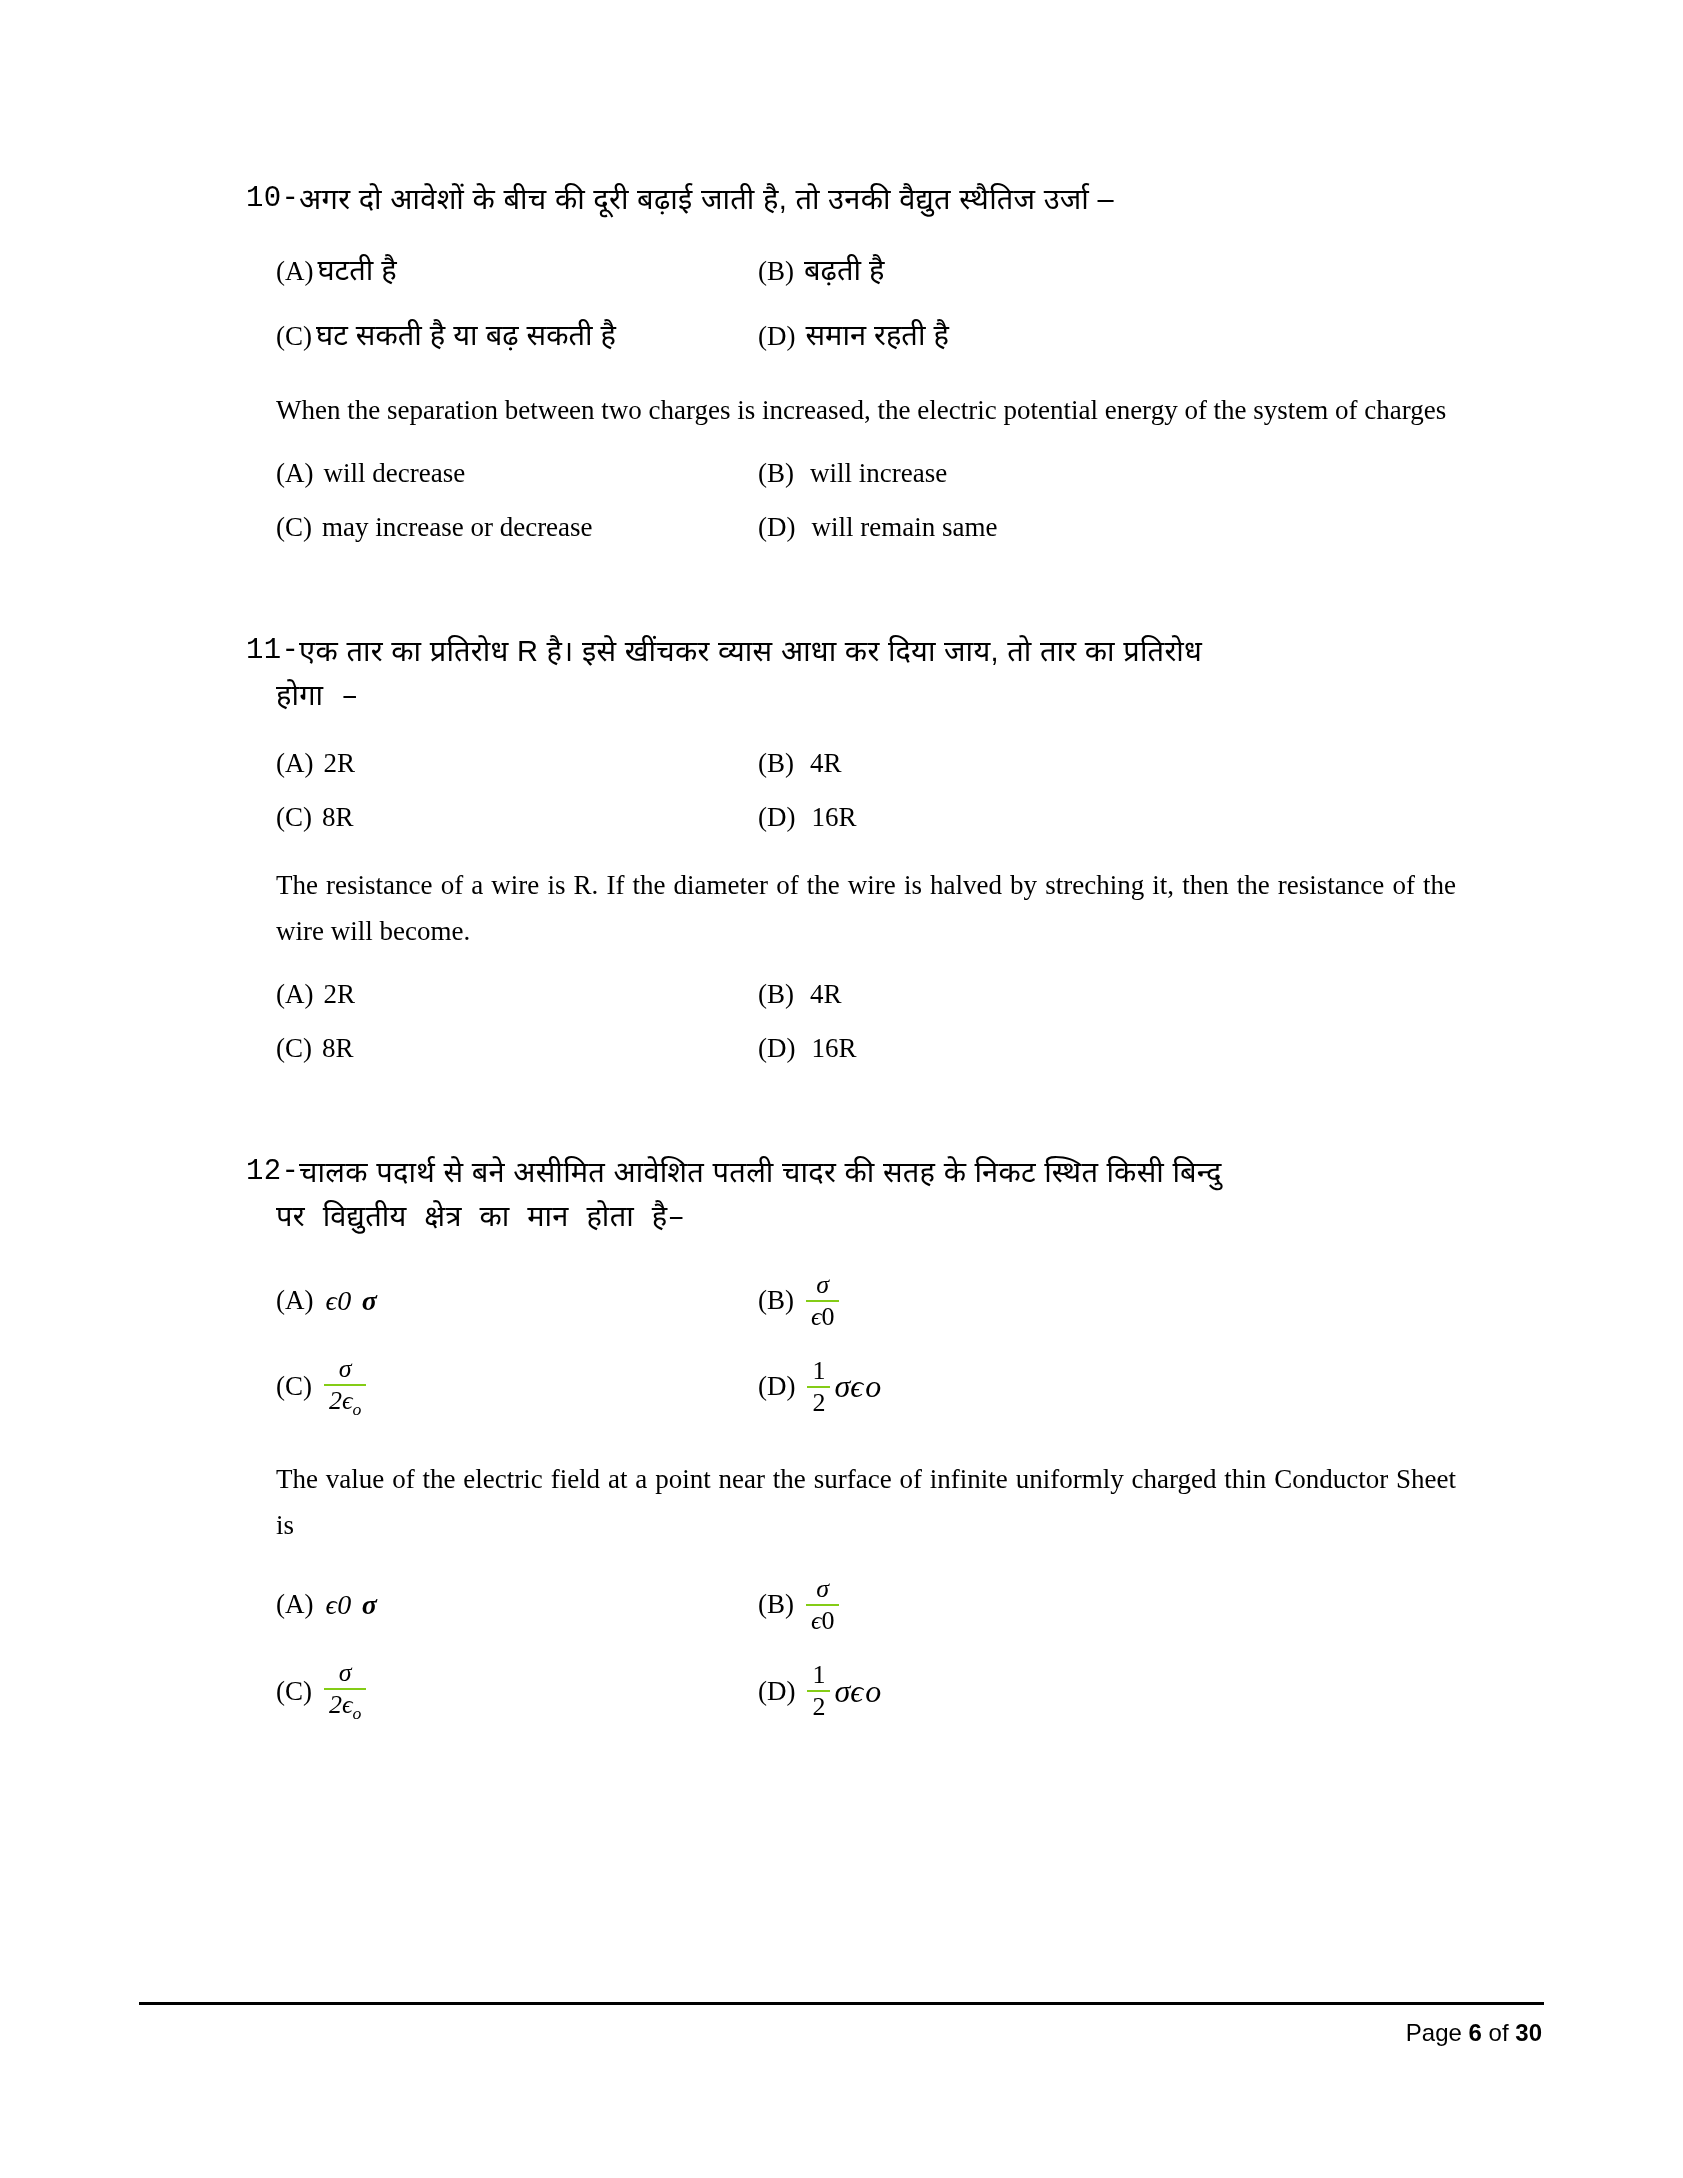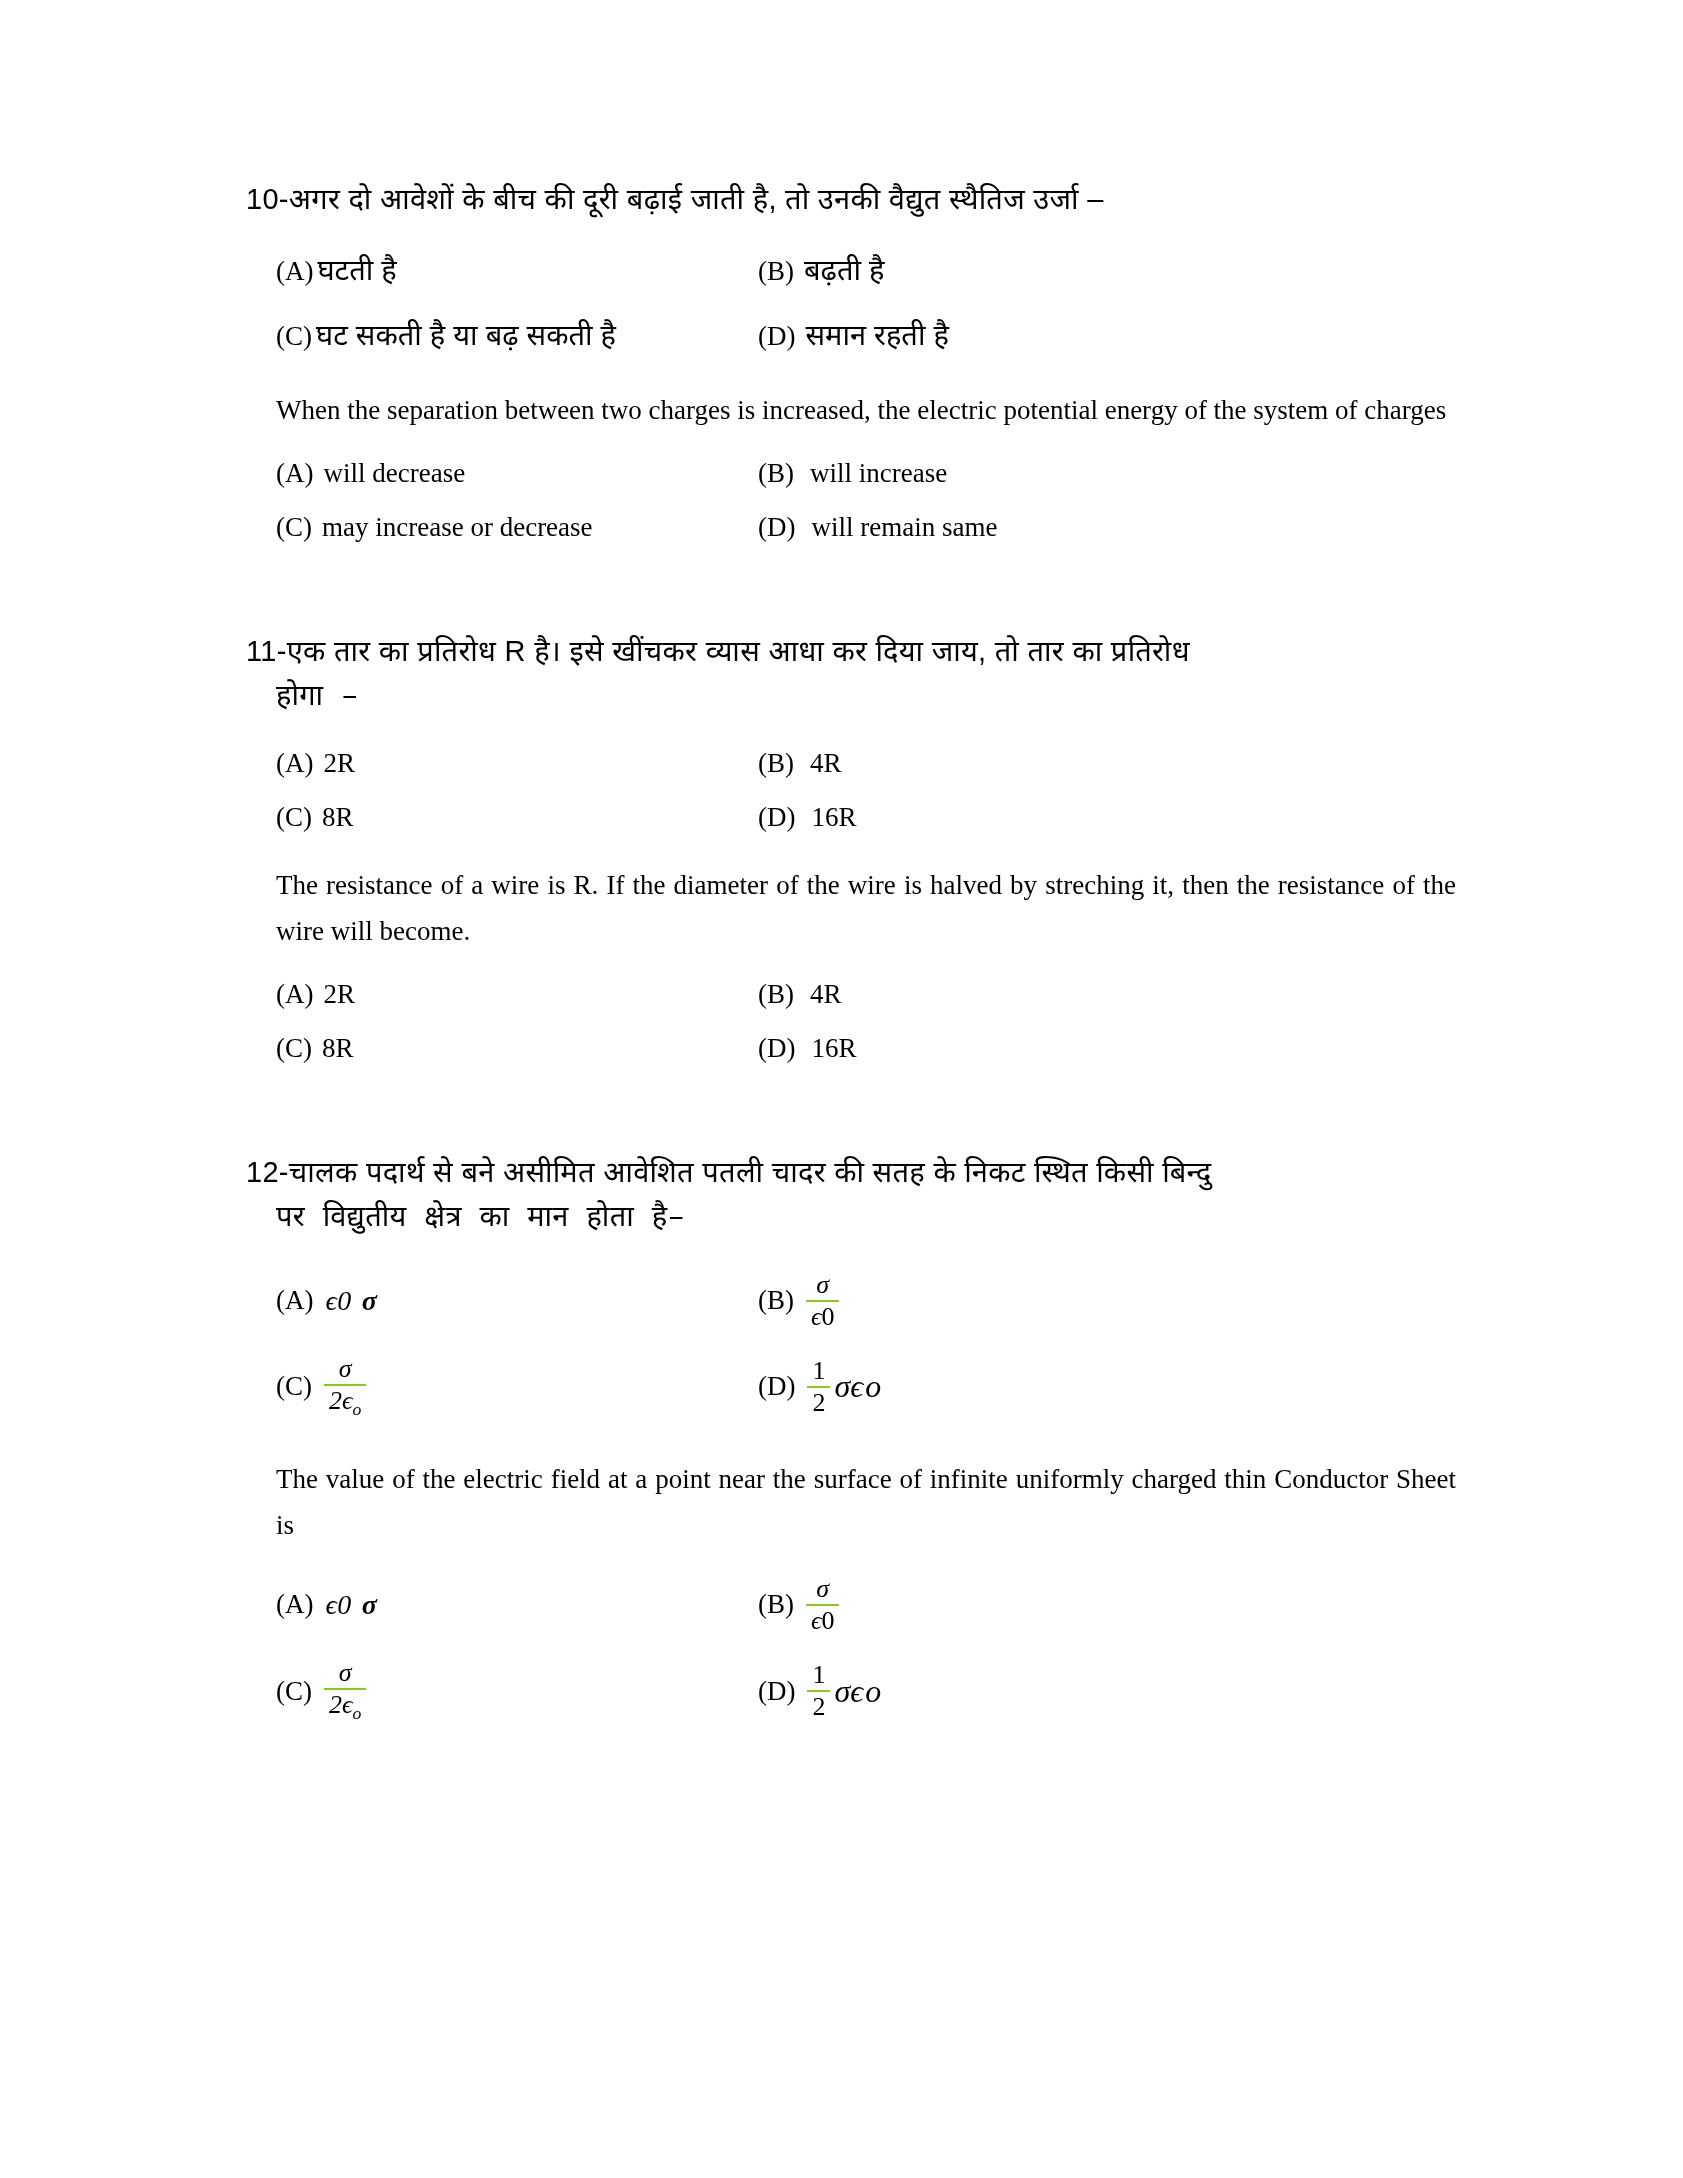--- a/index.html
+++ b/index.html
@@ -37,20 +37,21 @@
     line-height: 1.62;
     letter-spacing: 0.3px;
   }
   .stem {
     display: flex;
     align-items: flex-start;
   }
   .stem-num {
     flex: 0 0 auto;
     white-space: pre;
+    font-family: Liberation Mono, monospace;
   }
   .stem-text {
     flex: 1 1 auto;
   }
   .stem-text.justify {
     text-align: justify;
     text-align-last: left;
   }
   .stem-cont {
     padding-left: 30px;
@@ -354,14 +355,23 @@
             <span class="den">2</span>
           </span>
             <span class="after-frac">σϵ</span>
             <span class="after-frac sub">o</span>
         </div>
       </div>
     </div>
 
   </div>
 
+  <div class="footer">
+    <div class="footer-rule"></div>
+    <div class="footer-text">
+      <span>Page</span>
+      <b>6</b>
+      <span>of</span>
+      <b>30</b>
+    </div>
+  </div>
 </div>
 
 
 </body></html>

